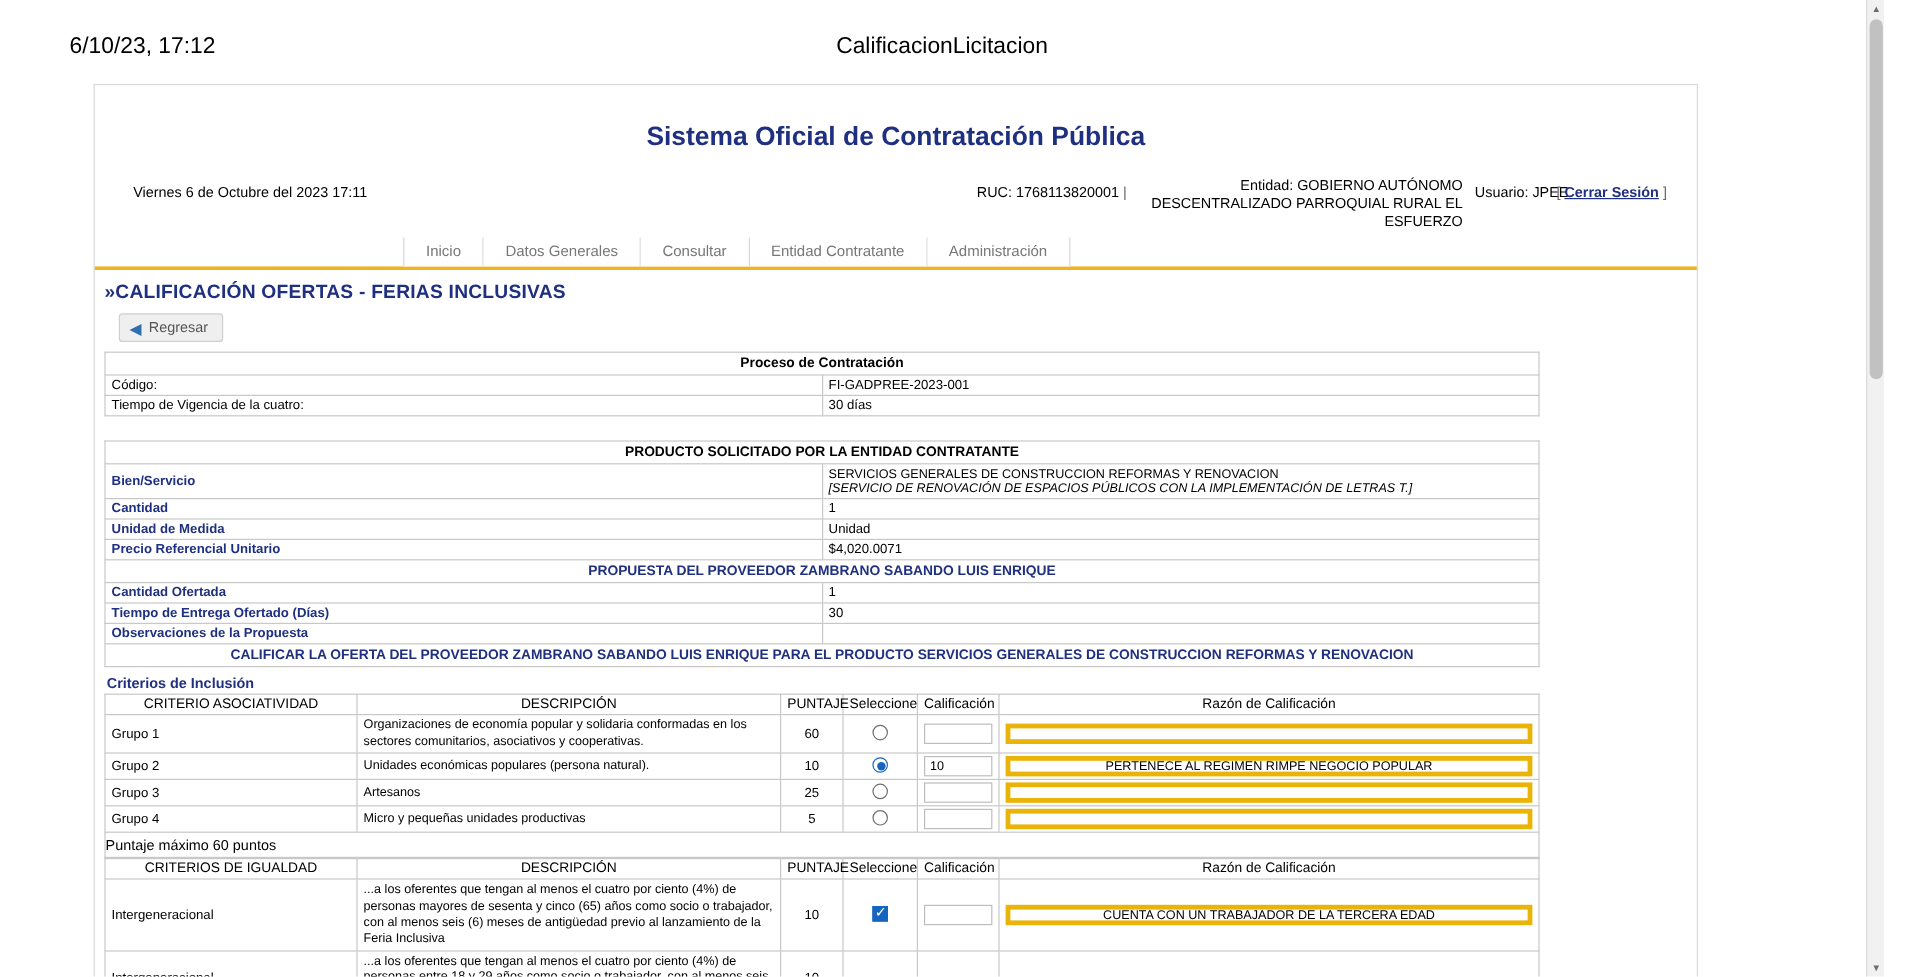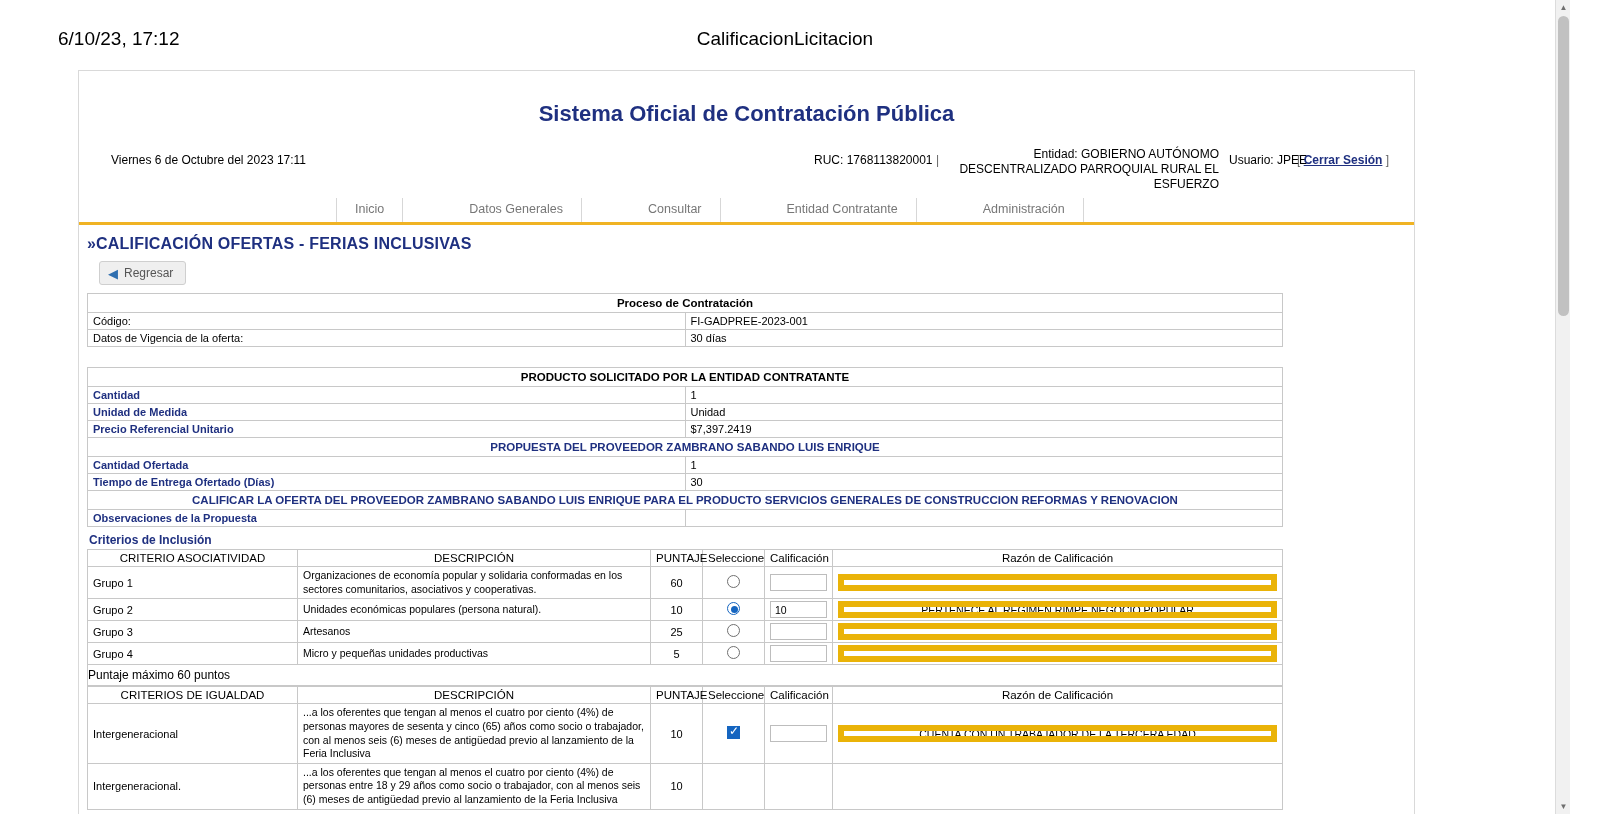--- a/index.html
+++ b/index.html
@@ -36,21 +36,21 @@
   .info-usuario { position:absolute; left:1150px; top:12px; font-size:12px; }
   .info-cerrar { position:absolute; left:1218px; top:12px; font-size:12px; }
   .info-cerrar a { color:#1f3080; font-weight:bold; text-decoration:underline; }
   .sep { color:#666; }
 
   
   .nav {
     position:relative; margin-top:8px; height:30px;
     border-bottom:3px solid #f0b323;
   }
-  .nav-inner { position:absolute; left:257px; bottom:0; display:flex; align-items:flex-end;gap:48px; }
+  .nav-inner { position:absolute; left:257px; bottom:0; display:flex; align-items:flex-end; }
   .nav-tab {
     font-size:12.5px; color:#777; padding:4px 18px 6px 18px;
     border-right:1px solid #d7d7d7; background:#fff; white-space:nowrap;
   }
   .nav-tab:first-child { border-left:1px solid #d7d7d7; }
 
   .page-heading {
     font-size:16px; font-weight:bold; color:#1f3080; margin:10px 0 0 8px; letter-spacing:.2px;
   }
 
@@ -80,21 +80,21 @@
   td.c { text-align:center; }
   .desc { font-size:10.5px; line-height:1.3; }
 
   .radio { width:13px; height:13px; border:1px solid #707070; border-radius:50%; display:inline-block; background:#fff; position:relative; }
   .radio.on { border-color:#1565c0; }
   .radio.on::after { content:""; position:absolute; left:3px; top:3px; width:7px; height:7px; border-radius:50%; background:#1565c0; }
   .cbx { width:13px; height:13px; border:1px solid #707070; display:inline-block; background:#fff; position:relative; }
   .cbx.on { background:#1565c0; border-color:#1565c0; }
   .cbx.on::after { content:"✓"; position:absolute; left:1px; top:-3px; color:#fff; font-size:12px; line-height:15px; }
   .inp-wide { width:100%; height:17px; border:1px solid #bdbdbd; background:#fff; font-size:10.5px; padding:0 4px; color:#000; text-align:center; }
-  .rz { width:100%; height:17px; border:6px solid #eab308; background:#fff; font-size:10.5px; padding:0 4px; color:#000; text-align:center; }
+  .rz { width:100%; height:17px; border:4px solid #eab308; background:#fff; font-size:10.5px; padding:0 4px; color:#000; text-align:center; }
 
   .puntaje-note { text-align:left; font-size:12px; color:#000; border:1px solid #c8c8c8; padding:3px 0; }
 
   
   .scrollbar {
     position:absolute; right:0; top:0; width:15px; height:814px; background:#f1f1f1; border-left:1px solid #dcdcdc;
   }
   .sb-up, .sb-down { width:15px; height:15px; position:absolute; left:0; color:#6e6e6e; font-size:8px; text-align:center; line-height:15px; }
   .sb-up { top:0; } .sb-down { bottom:0; }
   .sb-thumb { position:absolute; left:2px; top:16px; width:11px; height:300px; background:#c1c1c1; border-radius:6px; }
@@ -146,62 +146,69 @@
     <table class="mt8">
       <tbody>
           <tr>
             <td class="band" colspan="2">Proceso de Contratación</td>
           </tr>
       <tr>
         <td class="lbl">Código:</td>
         <td>FI-GADPREE-2023-001</td>
       </tr>
       <tr>
-        <td class="lbl">Datos de Vigencia de la oferta:</td>
+        <td class="lbl">Tiempo de Vigencia de la cuatro:</td>
         <td>30 días</td>
       </tr>
     </tbody>
       </table>
 
     
     <table style="margin-top:20px;">
       <tbody>
           <tr>
             <td class="band" colspan="2">PRODUCTO SOLICITADO POR LA ENTIDAD CONTRATANTE</td>
           </tr>
       <tr>
+        <td class="lbl lbl-b">Bien/Servicio</td>
+        <td>
+          <div style="font-size:10.5px">SERVICIOS GENERALES DE CONSTRUCCION REFORMAS Y RENOVACION</div>
+          <div style="font-size:10.5px;font-style:italic">[SERVICIO DE RENOVACIÓN DE ESPACIOS PÚBLICOS CON LA IMPLEMENTACIÓN DE LETRAS T.]</div>
+        </td>
+      </tr>
+      <tr>
         <td class="lbl lbl-b">Cantidad</td>
         <td>1</td>
       </tr>
       <tr>
         <td class="lbl lbl-b">Unidad de Medida</td>
         <td>Unidad</td>
       </tr>
       <tr>
         <td class="lbl lbl-b">Precio Referencial Unitario</td>
-        <td>$7,397.2419</td>
+        <td>$4,020.0071</td>
       </tr>
       <tr>
             <td class="band-blue" colspan="2">PROPUESTA DEL PROVEEDOR ZAMBRANO SABANDO LUIS ENRIQUE</td>
           </tr>
       <tr>
         <td class="lbl lbl-b">Cantidad Ofertada</td>
         <td>1</td>
       </tr>
       <tr>
         <td class="lbl lbl-b">Tiempo de Entrega Ofertado (Días)</td>
         <td>30</td>
       </tr>
       <tr>
-            <td class="band-blue" colspan="2">CALIFICAR LA OFERTA DEL PROVEEDOR ZAMBRANO SABANDO LUIS ENRIQUE PARA EL PRODUCTO SERVICIOS GENERALES DE CONSTRUCCION REFORMAS Y RENOVACION</td>
-          </tr>
-      <tr>
         <td class="lbl lbl-b">Observaciones de la Propuesta</td>
         <td></td>
       </tr>
+      <tr>
+            <td class="band-blue" colspan="2">CALIFICAR LA OFERTA DEL PROVEEDOR ZAMBRANO SABANDO LUIS ENRIQUE PARA EL PRODUCTO SERVICIOS GENERALES DE CONSTRUCCION REFORMAS Y RENOVACION</td>
+          </tr>
     </tbody>
       </table>
 
     <div class="sub-title">Criterios de Inclusión</div>
 
     
     <table>
       <colgroup>
           <col style="width:210px">
           <col>

